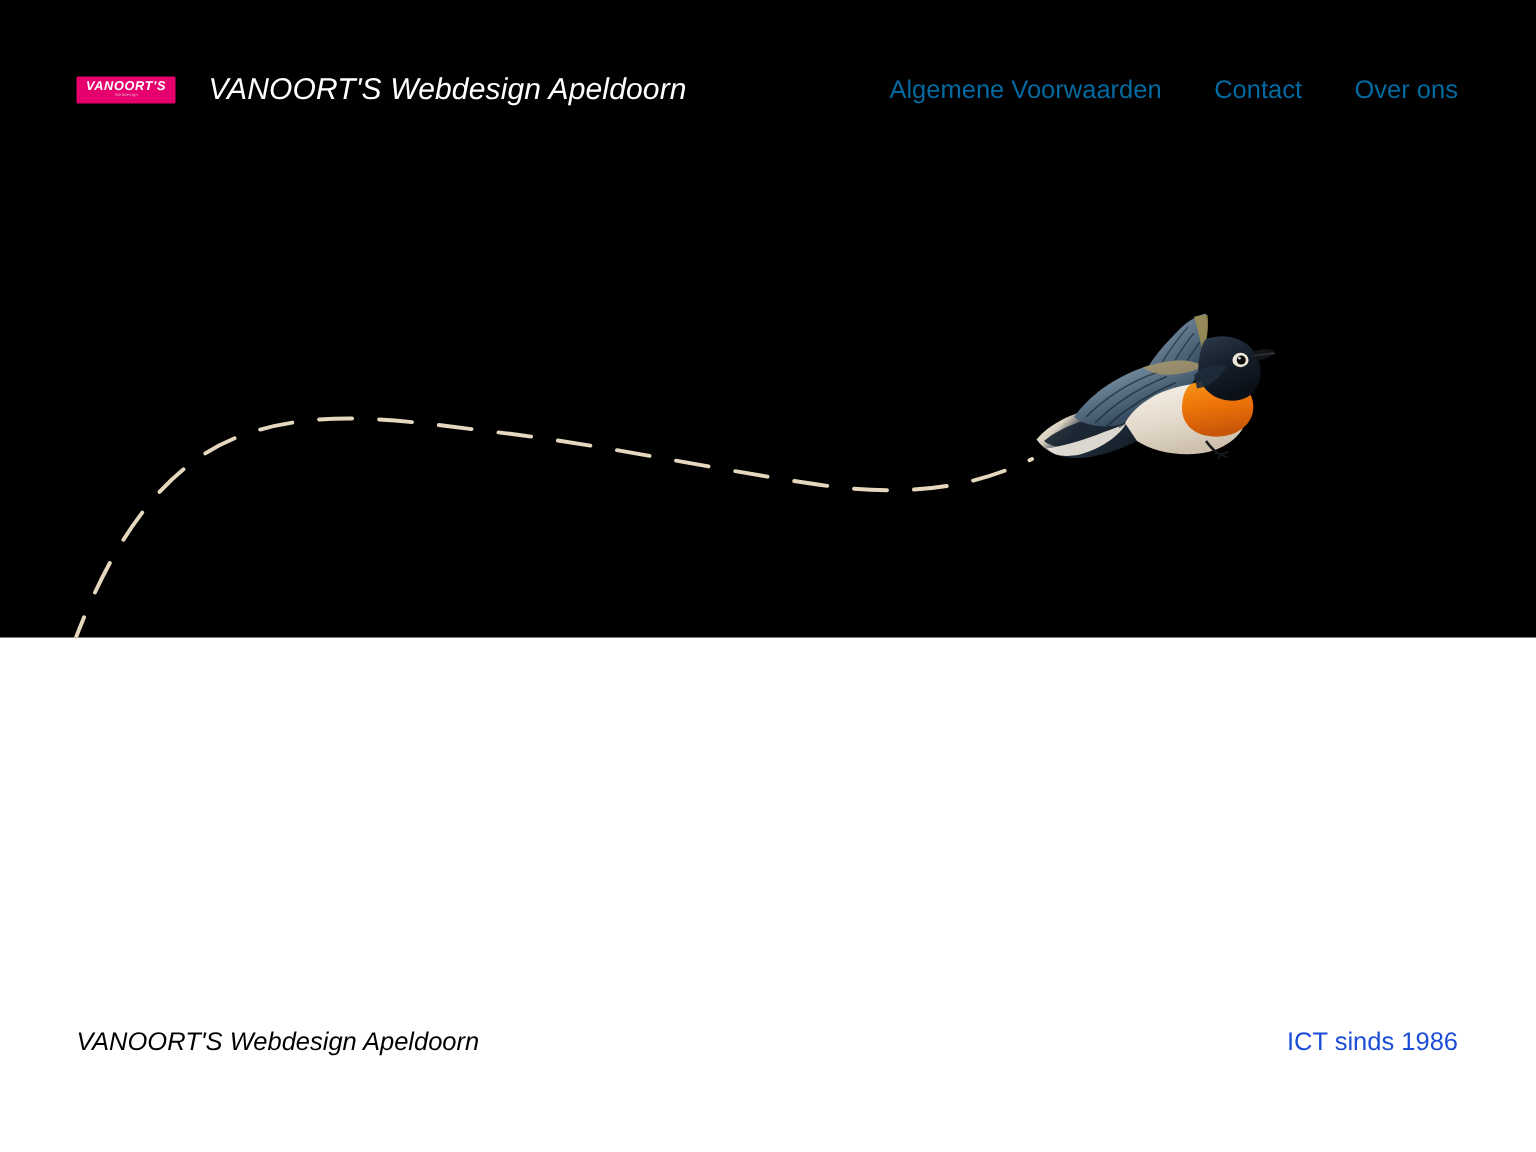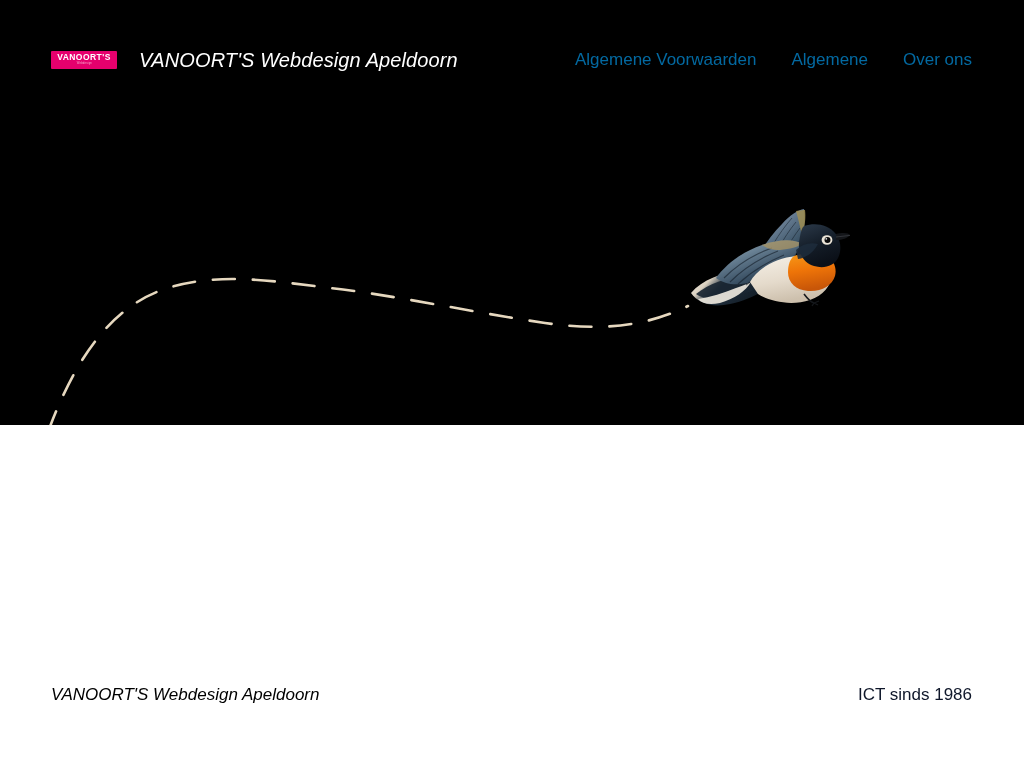--- a/index.html
+++ b/index.html
@@ -42,20 +42,21 @@
     position:relative;
     overflow:hidden;
   }
   .logo-badge .logo-word {
     color:#ffffff;
     font-size:8.5px;
     font-weight:700;
     letter-spacing:0.45px;
     font-family:"Liberation Sans", sans-serif;
     margin-top:-1px;
+    font-style:italic;
   }
   .logo-badge .logo-sub {
     color:#f7a8cd;
     font-size:3px;
     letter-spacing:0.2px;
     transform:scale(0.92);
     margin-top:0.5px;
   }
 
   .brand-title {
@@ -111,21 +112,21 @@
   }
   .footer-left {
     color:#000000;
     font-size:17px;
     font-style:italic;
     font-weight:400;
     white-space:nowrap;
     line-height:1;
   }
   .footer-right {
-    color:#0f172a;
+    color:#1d4ed8;
     font-size:17px;
     font-style:normal;
     font-weight:400;
     white-space:nowrap;
     line-height:1;
   }
 </style>
 </head>
 <body>
 
@@ -254,21 +255,21 @@
       <div class="brand">
         <div class="logo-badge">
           <span class="logo-word">VANOORT'S</span>
           <span class="logo-sub">Webdesign</span>
         </div>
         <span class="brand-title">VANOORT'S Webdesign Apeldoorn</span>
       </div>
 
       <nav class="site-nav">
         <a class="nav-link" href="#">Algemene Voorwaarden</a>
-        <a class="nav-link" href="#">Algemene</a>
+        <a class="nav-link" href="#">Contact</a>
         <a class="nav-link" href="#">Over ons</a>
       </nav>
     </header>
   </section>
 
   <footer class="site-footer">
     <span class="footer-left">VANOORT'S Webdesign Apeldoorn</span>
     <span class="footer-right">ICT sinds 1986</span>
   </footer>
 

